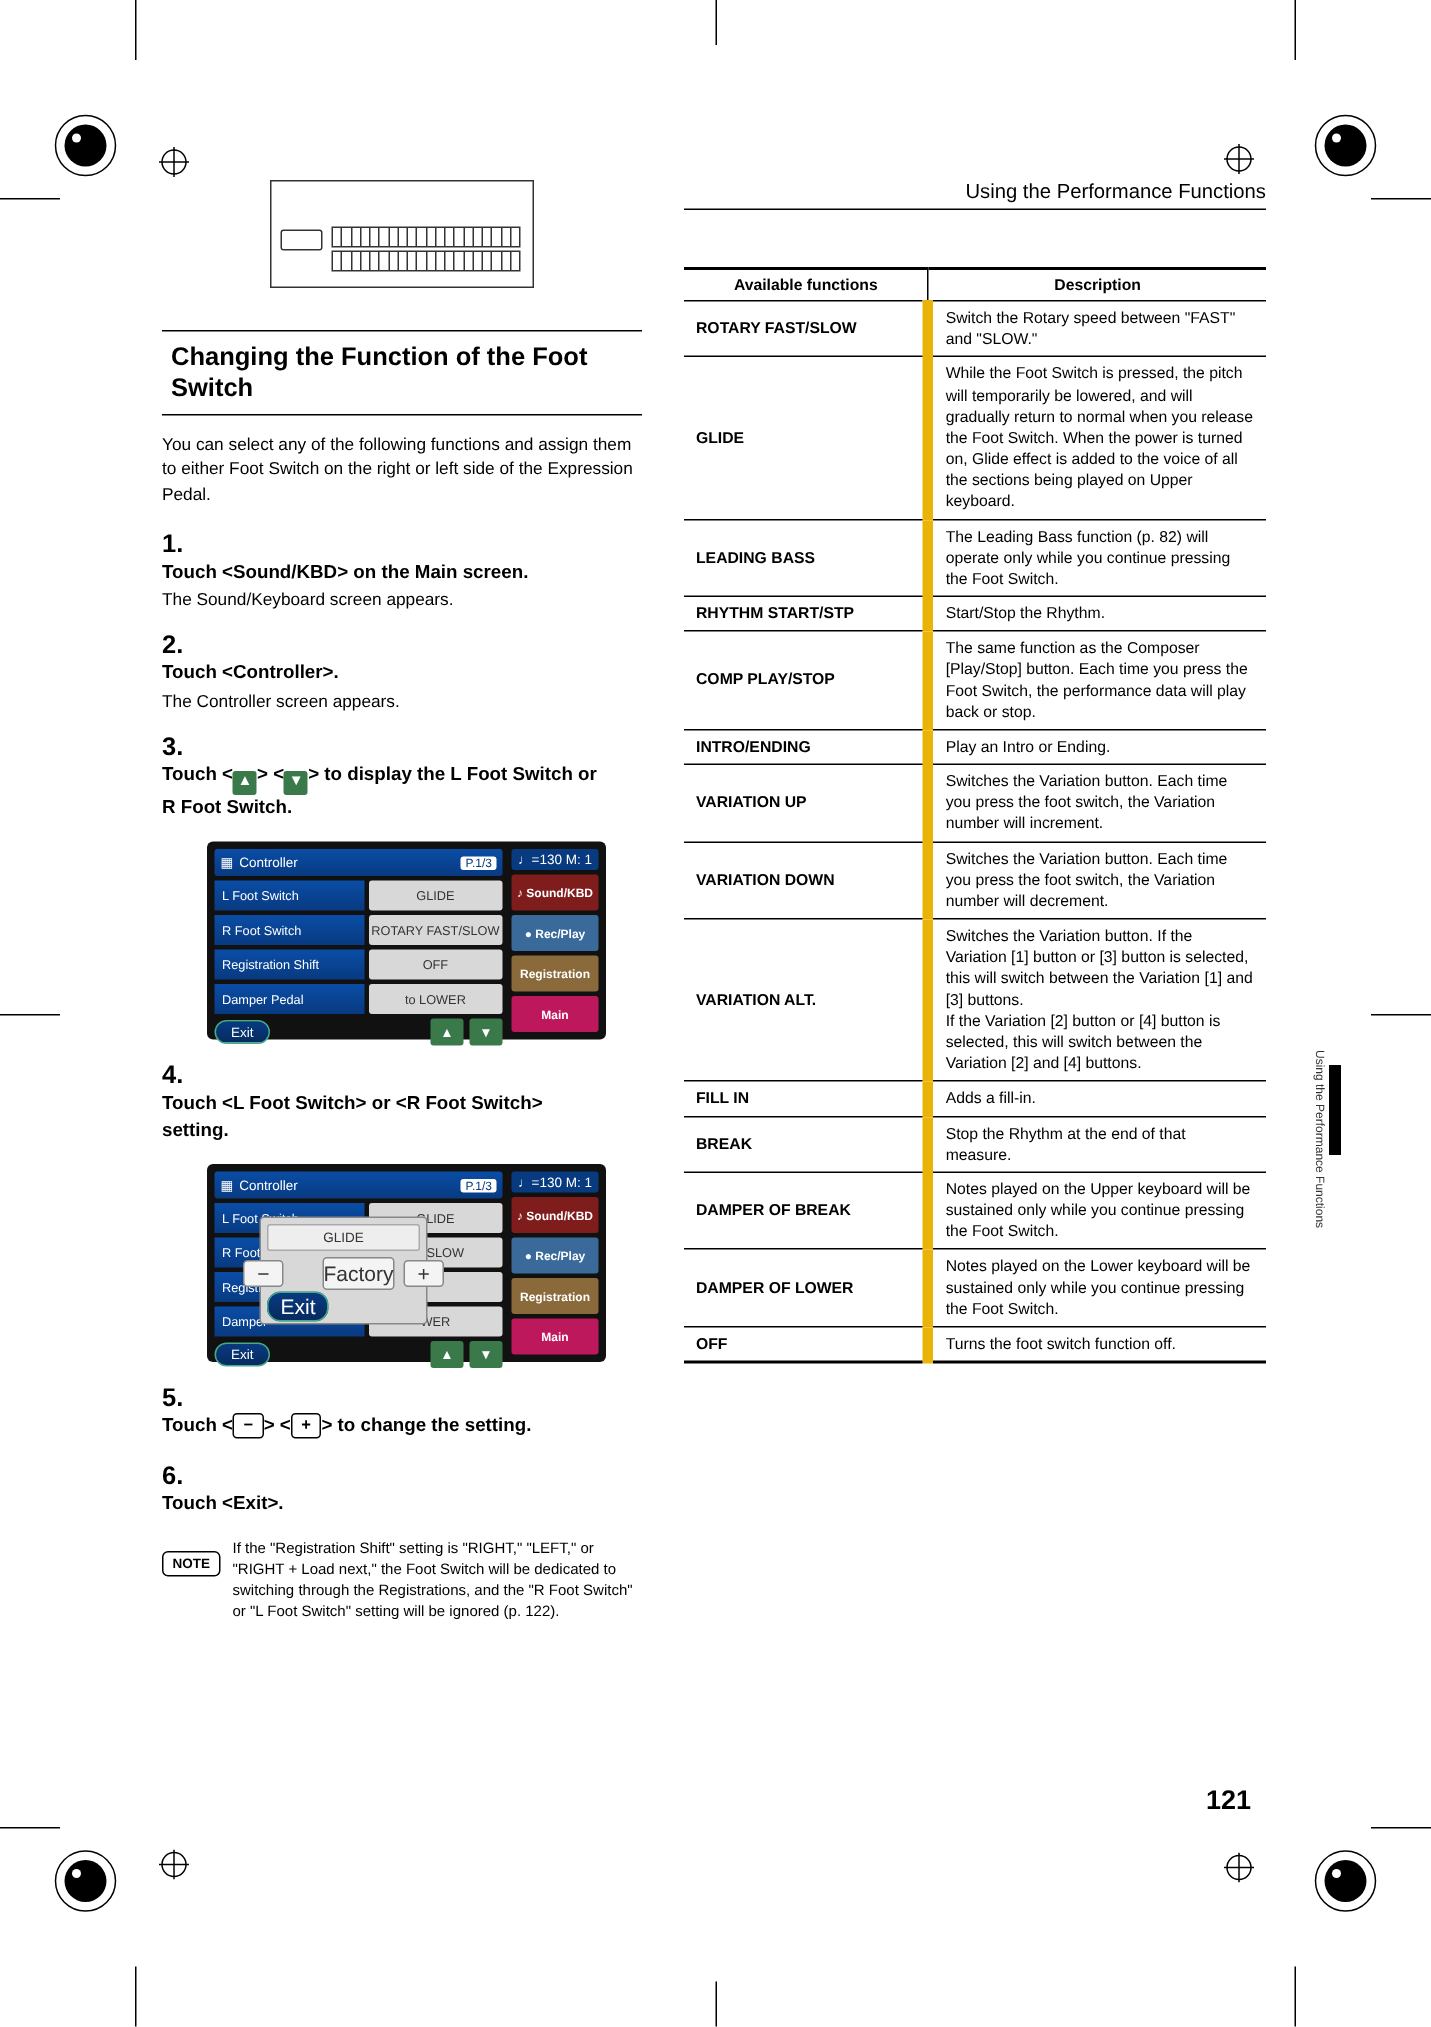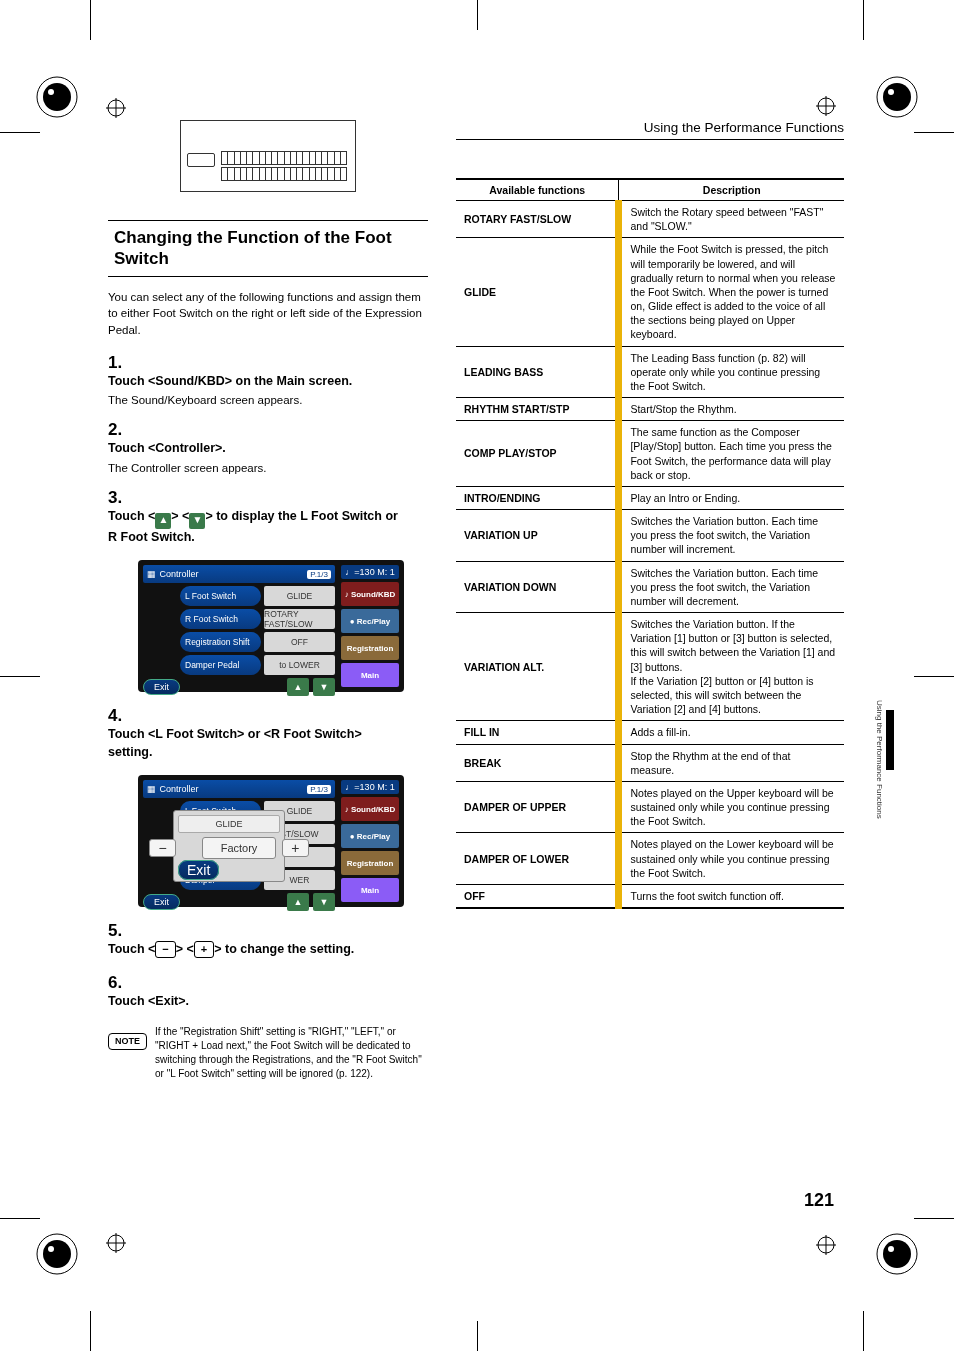--- a/index.html
+++ b/index.html
@@ -180,26 +180,25 @@
 }
 .ds-row {
   display: flex;
   height: 20px;
   margin-top: 3px;
   gap: 3px;
 }
 .ds-row .cell-left {
   flex: 1;
   background: linear-gradient(#0a4da6, #083a80);
-  border-radius: 10px;
+  border-radius: 0;
   display: flex;
   align-items: center;
   padding: 0 5px;
   font-size: 8.5px;
-  margin-left: 37px;
 }
 .ds-row .cell-right {
   flex: 1;
   background: #d8d8d8;
   color: #333;
   border-radius: 2px;
   display: flex;
   align-items: center;
   justify-content: center;
   font-size: 8.5px;
@@ -240,21 +239,21 @@
   display: flex;
   align-items: center;
   justify-content: center;
   font-size: 8px;
   font-weight: bold;
   color: #fff;
 }
 .side-btn.sound { background: #7f1d1d; }
 .side-btn.rec { background: #3a6a9a; }
 .side-btn.reg { background: #8a6a3a; }
-.side-btn.main { background: #8b5cf6; }
+.side-btn.main { background: #be185d; }
 
 .ds-overlay {
   position: absolute;
   left: 30px;
   top: 30px;
   right: 50px;
   background: #d8d8d8;
   border: 1px solid #888;
   border-radius: 3px;
   padding: 4px;
@@ -276,21 +275,21 @@
   gap: 6px;
 }
 .ds-overlay .ovbtn {
   border: 1px solid #888;
   border-radius: 3px;
   padding: 1px 8px;
   background: #f4f4f4;
   font-size: 14px;
   line-height: 14px;
 }
-.ds-overlay .ovbtn.txt { font-size: 11px; padding: 3px 18px; margin-left: 20px; }
+.ds-overlay .ovbtn.txt { font-size: 14px; padding: 3px 0; margin-left: 20px; }
 .ds-overlay .ovbtn.exit {
   background: linear-gradient(#083a80, #062b60);
   color: #fff;
   border-radius: 9px;
   border-color: #4a8;
 }
 
 .note-box {
   display: flex;
   align-items: flex-start;
@@ -692,21 +691,21 @@
             </tr>
           <tr>
               <td>FILL IN</td>
               <td>Adds a fill-in.</td>
             </tr>
           <tr>
               <td>BREAK</td>
               <td>Stop the Rhythm at the end of that measure.</td>
             </tr>
           <tr>
-              <td>DAMPER OF UPPER</td>
+              <td>DAMPER OF BREAK</td>
               <td>Notes played on the Upper keyboard will be sustained only while you continue pressing the Foot Switch.</td>
             </tr>
           <tr>
               <td>DAMPER OF LOWER</td>
               <td>Notes played on the Lower keyboard will be sustained only while you continue pressing the Foot Switch.</td>
             </tr>
           <tr>
               <td>OFF</td>
               <td>Turns the foot switch function off.</td>
             </tr>

